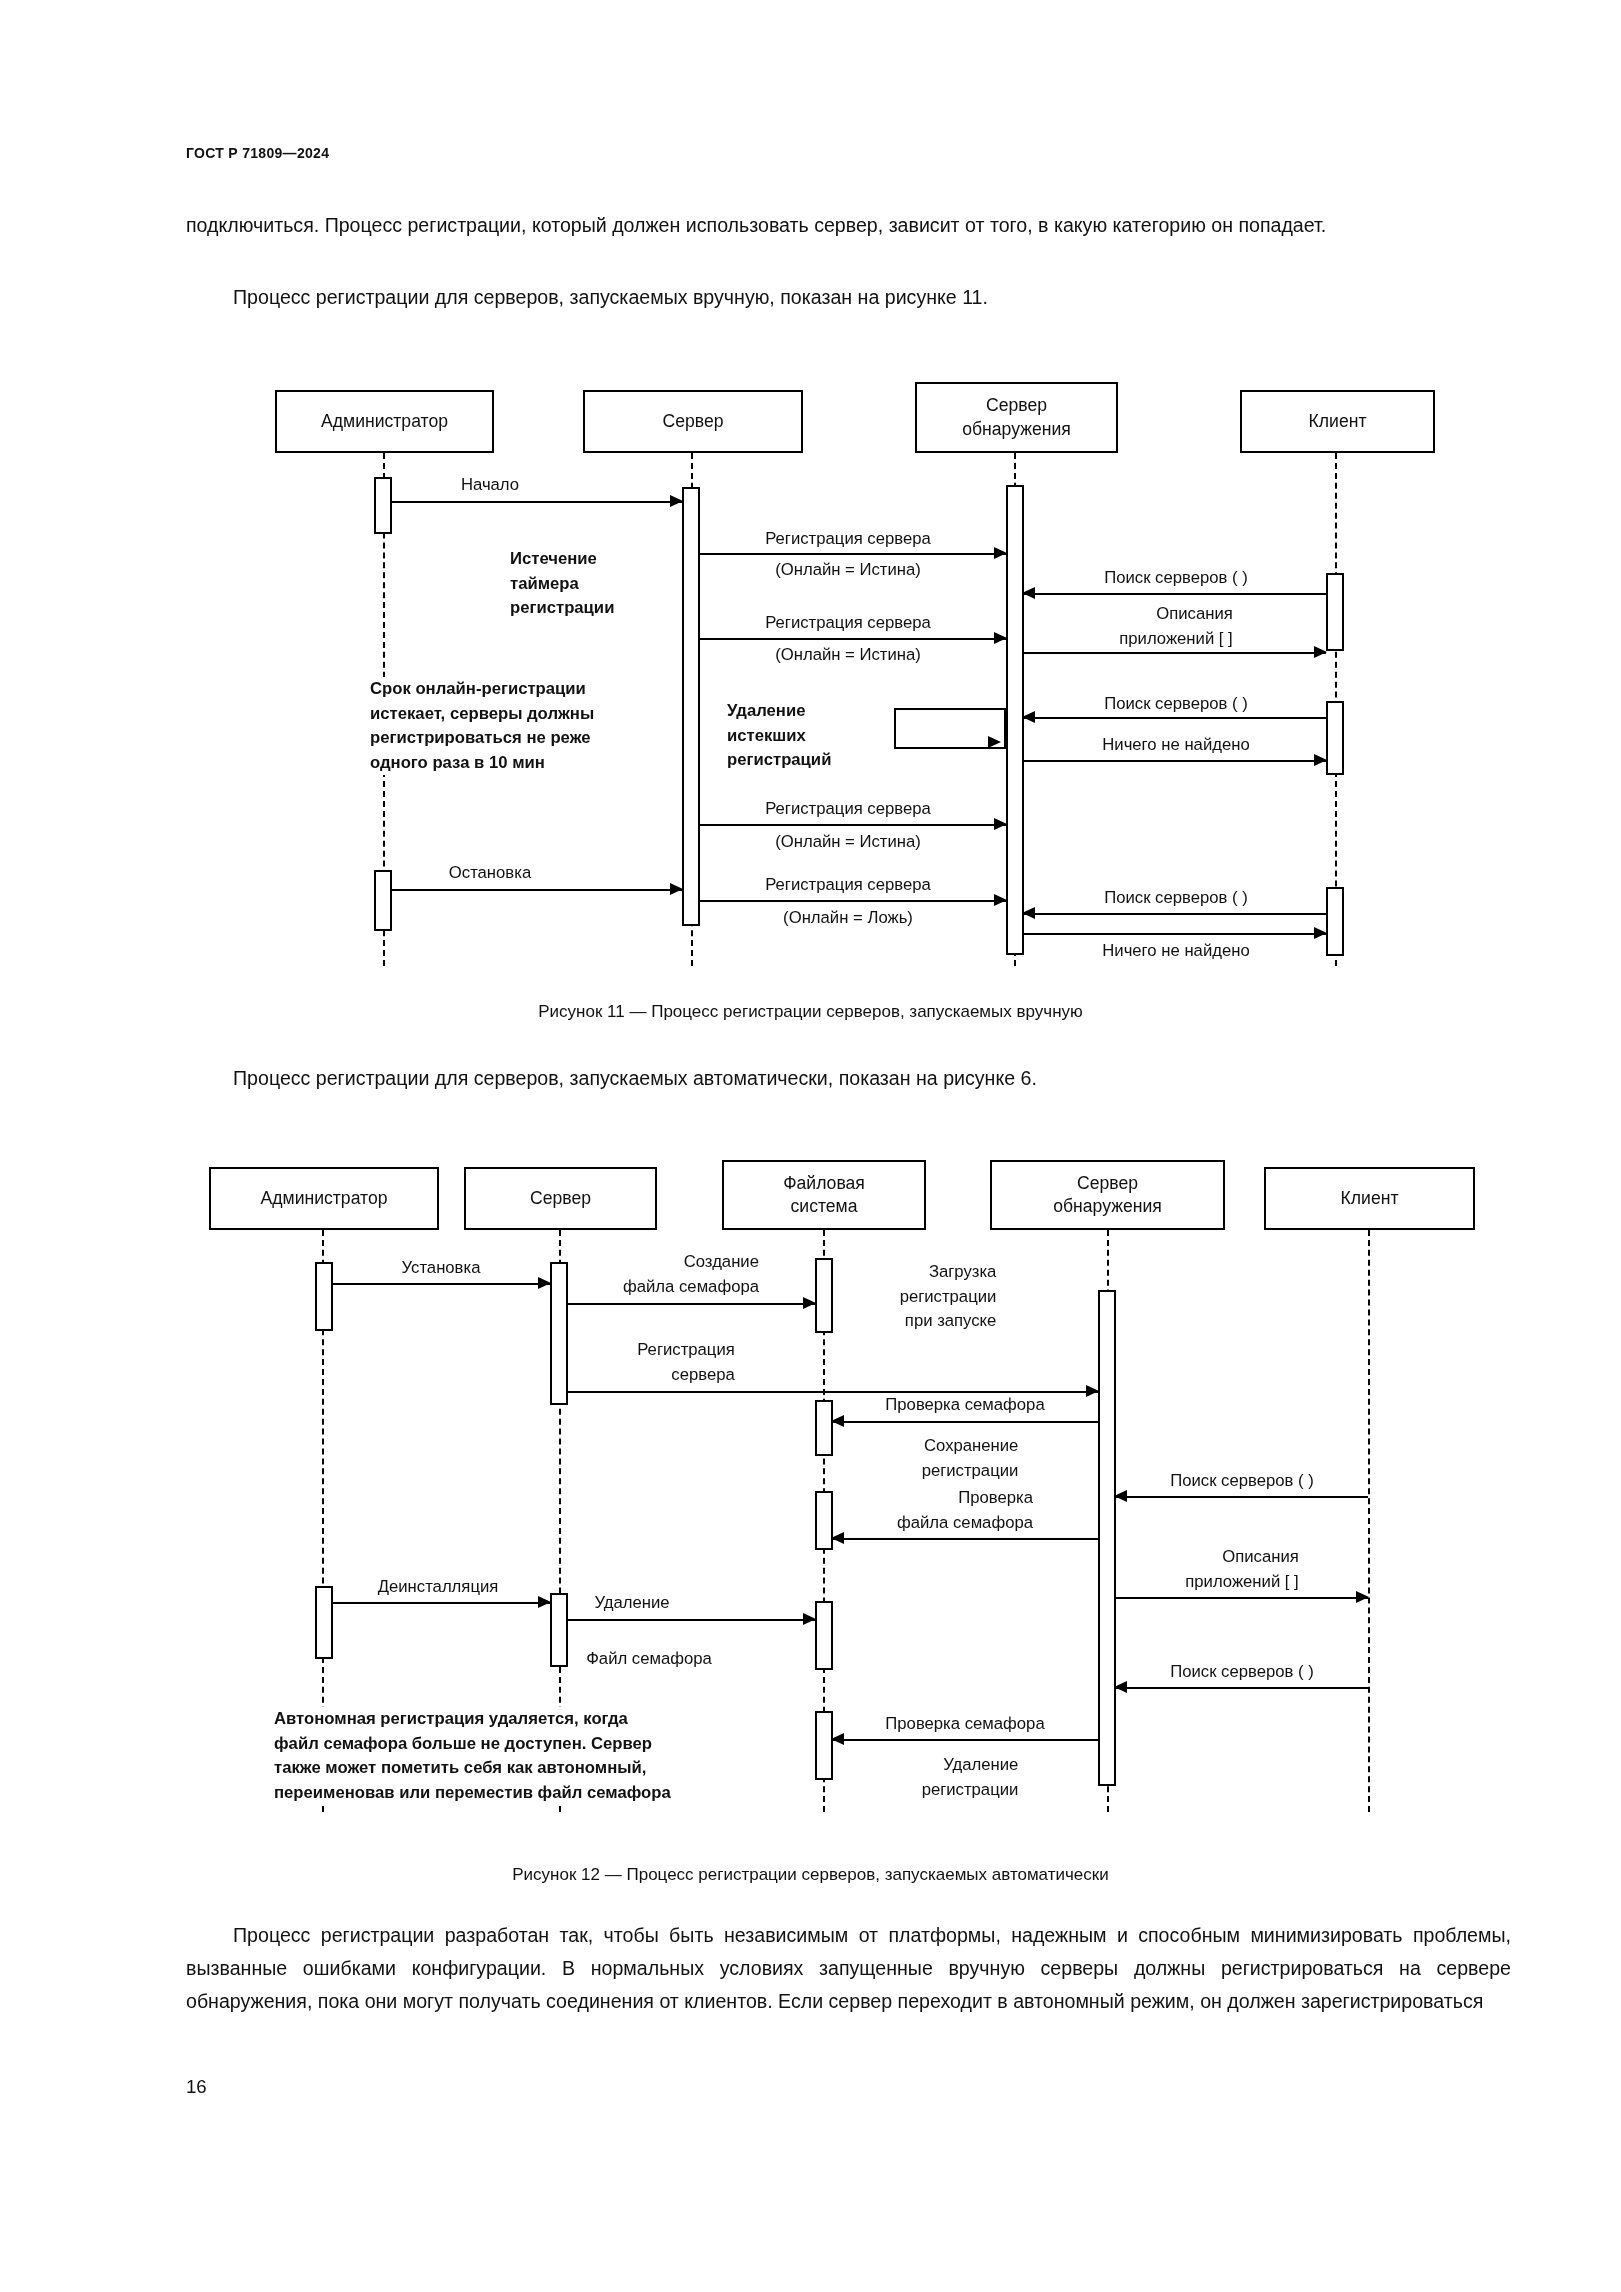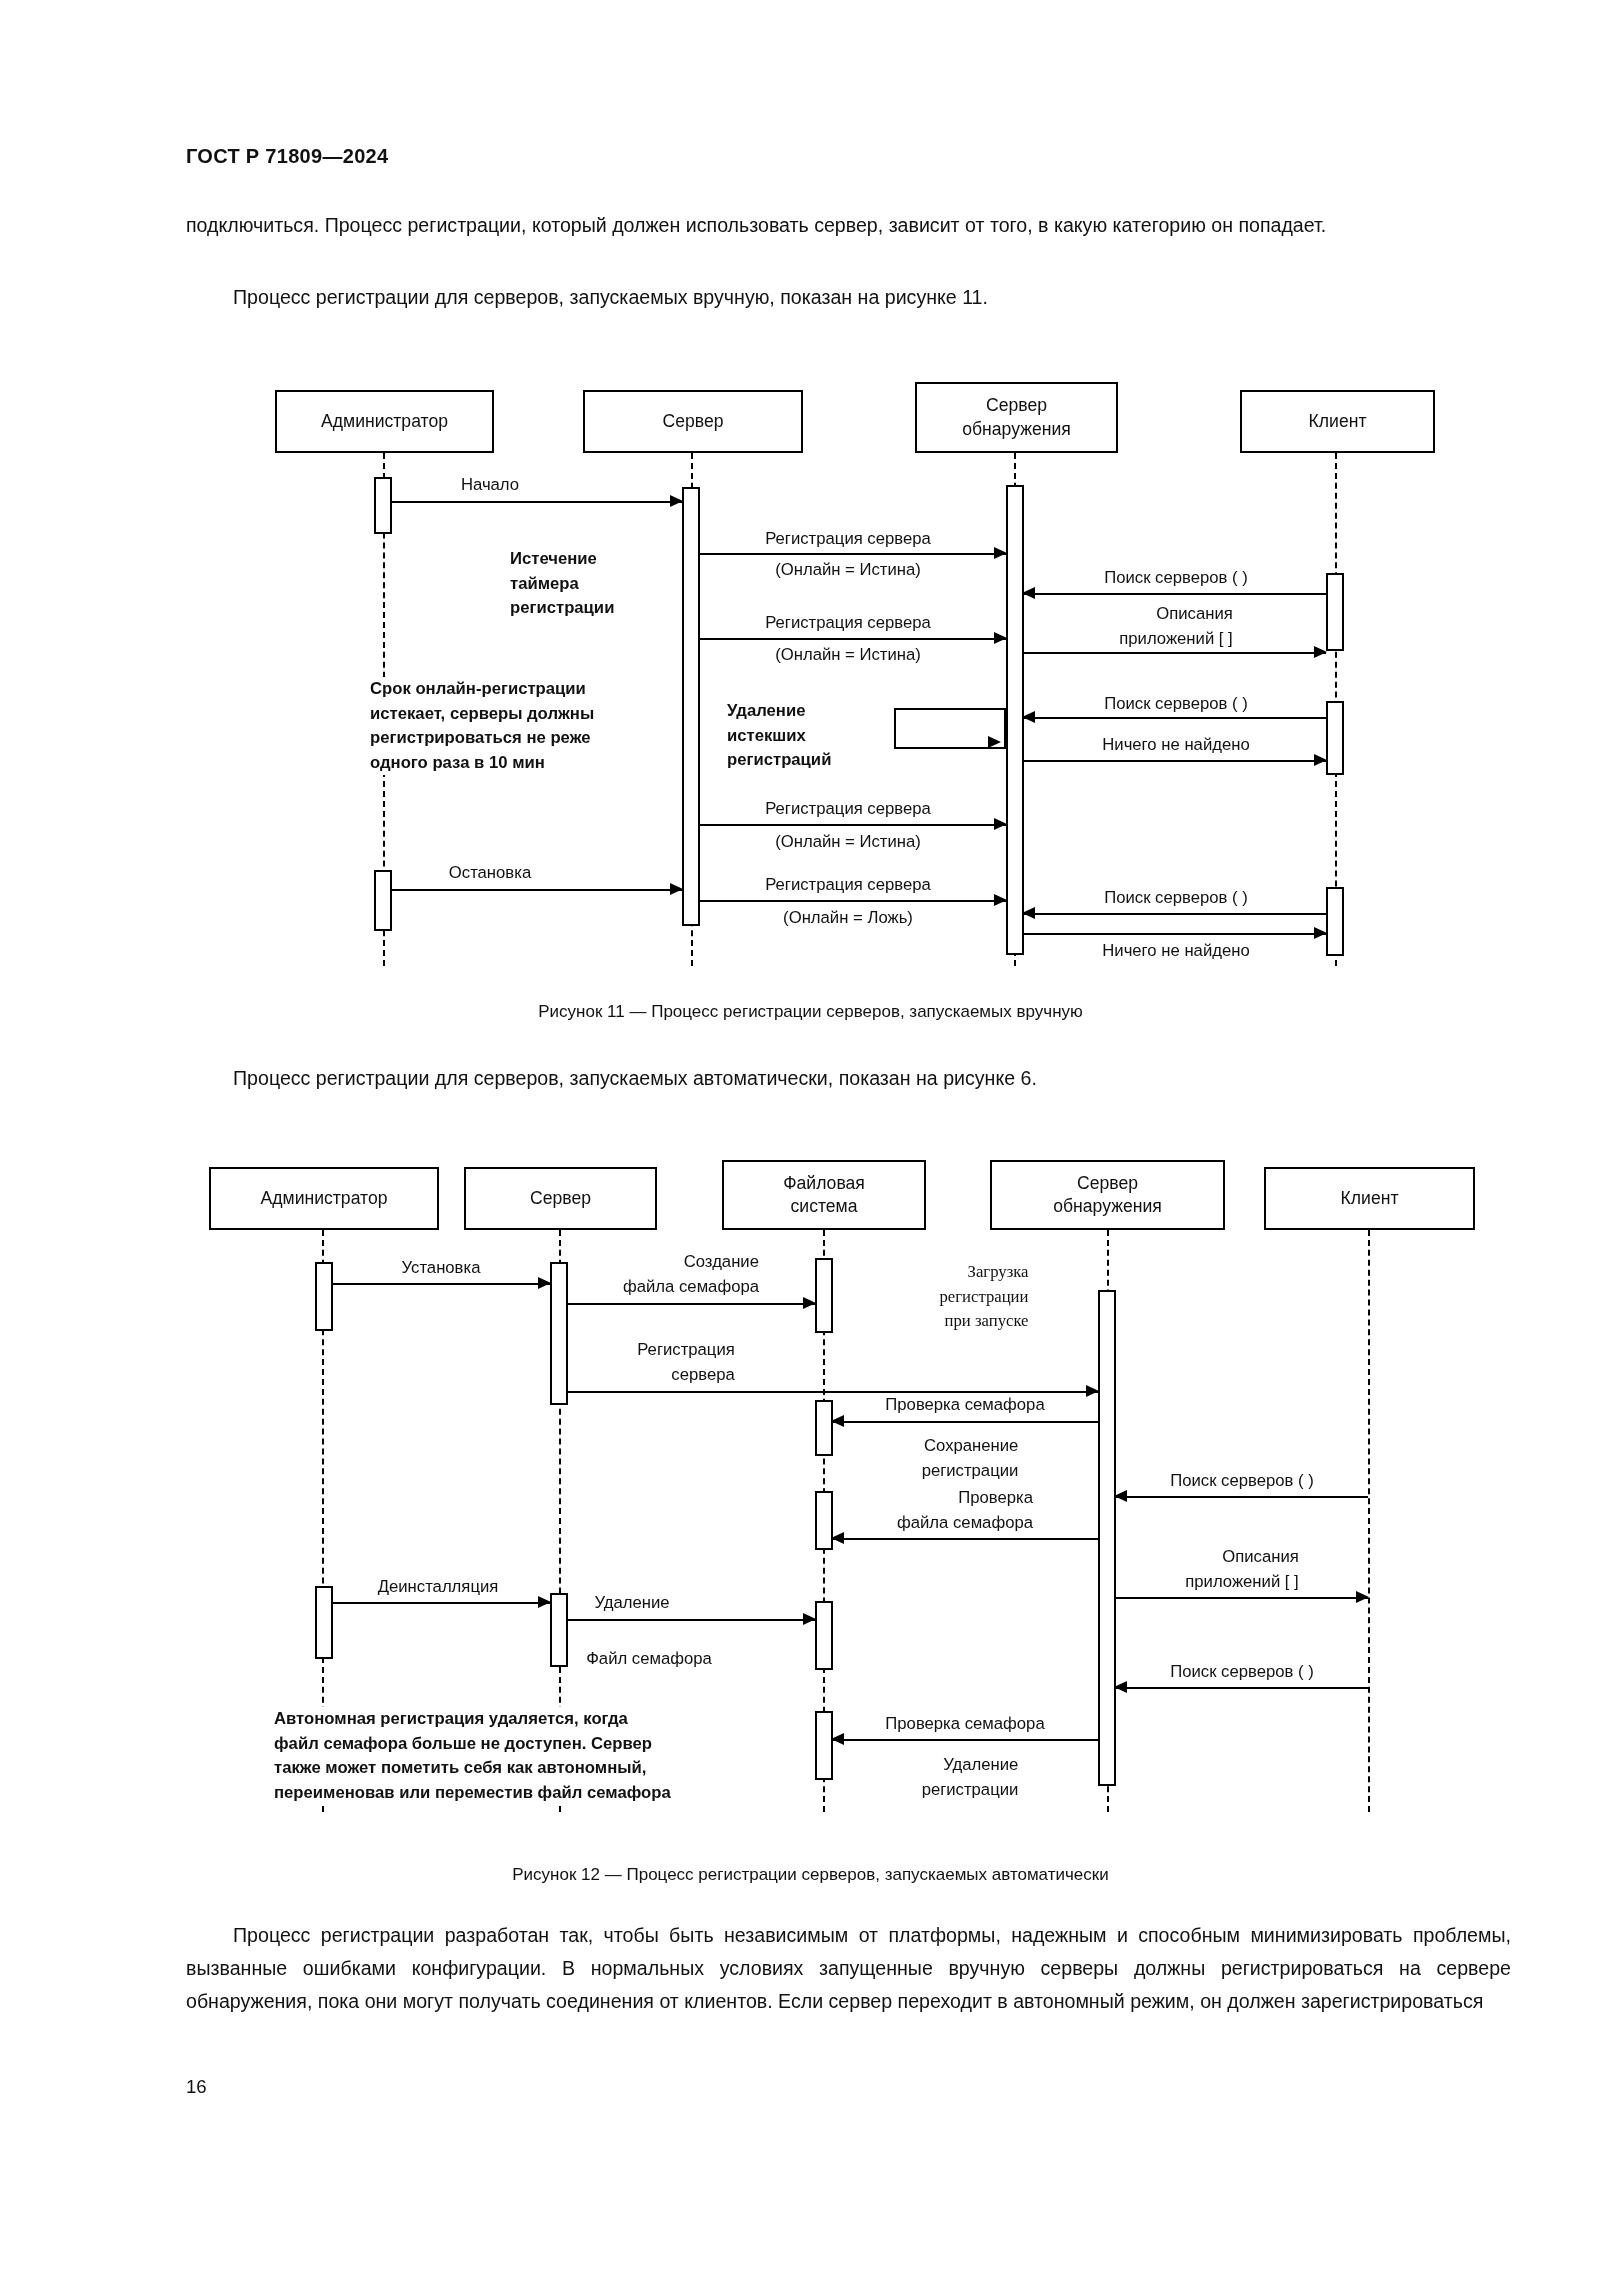--- a/index.html
+++ b/index.html
@@ -1,21 +1,21 @@
 <!DOCTYPE html>
 <html><head>
 <meta charset="utf-8">
 <style>
   * { margin:0; padding:0; box-sizing:border-box; }
   html,body { background:#ffffff; }
   .page {
     position:relative; width:1621px; height:2293px; background:#fff;
     font-family:"Liberation Sans", sans-serif; color:#111; overflow:hidden;
   }
-  .hdr { position:absolute; left:186px; top:145px; font-size:20px; font-weight:bold; letter-spacing:0.3px; }
+  .hdr { position:absolute; left:186px; top:145px; font-size:14px; font-weight:bold; letter-spacing:0.3px; }
   .para { position:absolute; left:186px; width:1325px; font-size:19.6px; line-height:31px; text-align:justify; }
   .single { text-align:left; white-space:nowrap; }
   .ind { text-indent:47px; }
   .caption { position:absolute; left:149px; width:1323px; text-align:center; font-size:17px; }
   .pagenum { position:absolute; left:186px; top:2076px; font-size:18.6px; }
 
   .fig { position:absolute; left:0; width:1596px;padding-left:20px; }
   .abox {
     position:absolute; border:2px solid #000; background:#fff; z-index:2;
     display:flex; align-items:center; justify-content:center;
@@ -160,21 +160,21 @@
     <div class="arr l" style="left:832px; top:378px; width:266px;"></div>
     <div class="arr r" style="left:1115px; top:437px; width:253px;"></div>
     <div class="arr r" style="left:332px; top:442px; width:218px;"></div>
     <div class="arr r" style="left:568px; top:459px; width:247px;"></div>
     <div class="arr l" style="left:1115px; top:527px; width:253px;"></div>
     <div class="arr l" style="left:832px; top:579px; width:266px;"></div>
 
     <div class="lbl" style="left:441px; top:96px;">Установка</div>
     <div class="lbl" style="left:691px; top:90px;">Создание
 файла семафора</div>
-    <div class="lbl" style="left:984px; top:100px;font-family:Liberation Serif, serif;">Загрузка
+    <div class="lbl" style="left:948px; top:100px;">Загрузка
 регистрации
 при запуске</div>
     <div class="lbl" style="left:686px; top:178px;">Регистрация
 сервера</div>
     <div class="lbl" style="left:965px; top:233px;">Проверка семафора</div>
     <div class="lbl" style="left:970px; top:274px;">Сохранение
 регистрации</div>
     <div class="lbl" style="left:1242px; top:309px;">Поиск серверов ( )</div>
     <div class="lbl" style="left:965px; top:326px;">Проверка
 файла семафора</div>

